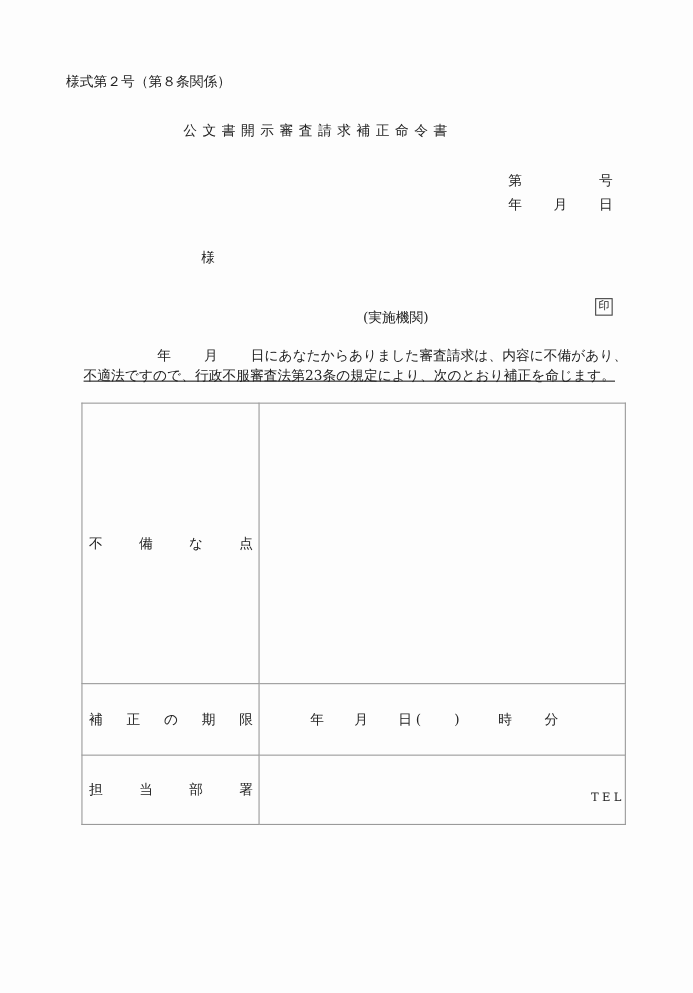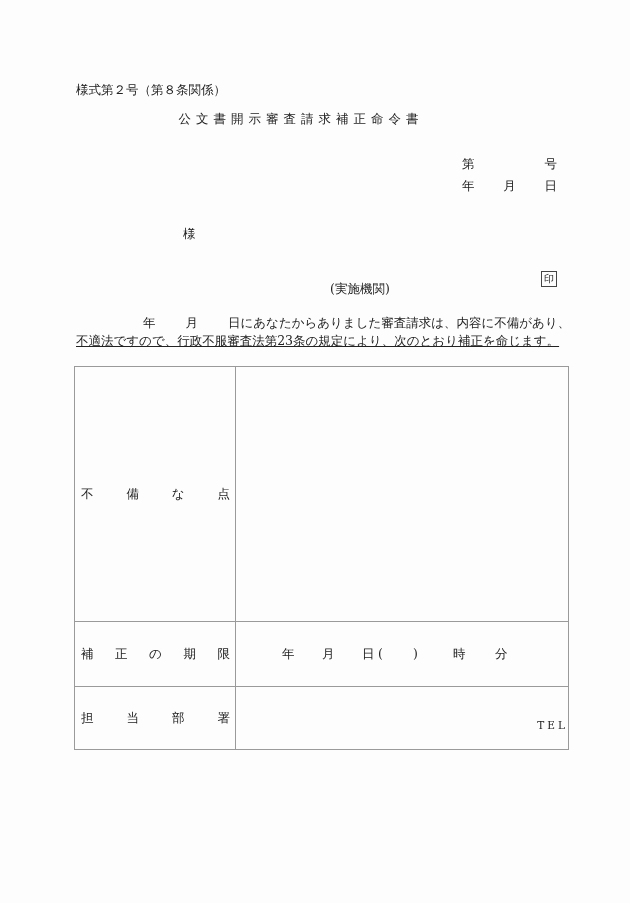--- a/index.html
+++ b/index.html
@@ -1,22 +1,22 @@
 <!DOCTYPE html>
 <html><head>
 <meta charset="utf-8">
 <style>
   html, body { margin: 0; padding: 0; }
   body {
     width: 630px; height: 903px; background: #fdfdfd; position: relative; overflow: hidden;
     font-family: "DejaVu Serif", "Liberation Serif", serif; color: #222; font-size: 12.5px;
   }
   .abs { position: absolute; white-space: nowrap; }
-  .form-no { left: 76px; top: 66px; font-size: 12.5px; margin-top: 16px; }
-  .title { left: 12px; width: 578px; top: 111px; text-align: center; font-size: 12.5px; letter-spacing: 5px; }
+  .form-no { left: 60px; top: 66px; font-size: 12.5px; }
+  .title { left: 0; width: 578px; top: 111px; text-align: center; font-size: 12.5px; letter-spacing: 5px; }
   .docno { left: 462px; top: 156px; width: 95px; display: flex; justify-content: space-between; }
   .date { left: 462px; top: 178px; width: 95px; display: flex; justify-content: space-between; }
   .addressee { left: 183px; top: 226px; }
   .agency { left: 330px; top: 281px; }
   .seal { left: 541px; top: 271px; width: 14px; height: 14px; border: 1px solid #444; font-size: 10px; line-height: 14px; text-align: center; }
   .para1 { left: 143px; top: 315px; }
   .para1 .gap { display: inline-block; width: 30px; }
   .para2 { left: 76px; top: 333px; text-decoration: underline; }
   table.form {
     position: absolute; left: 74px; top: 366px; width: 495px; border-collapse: collapse;

